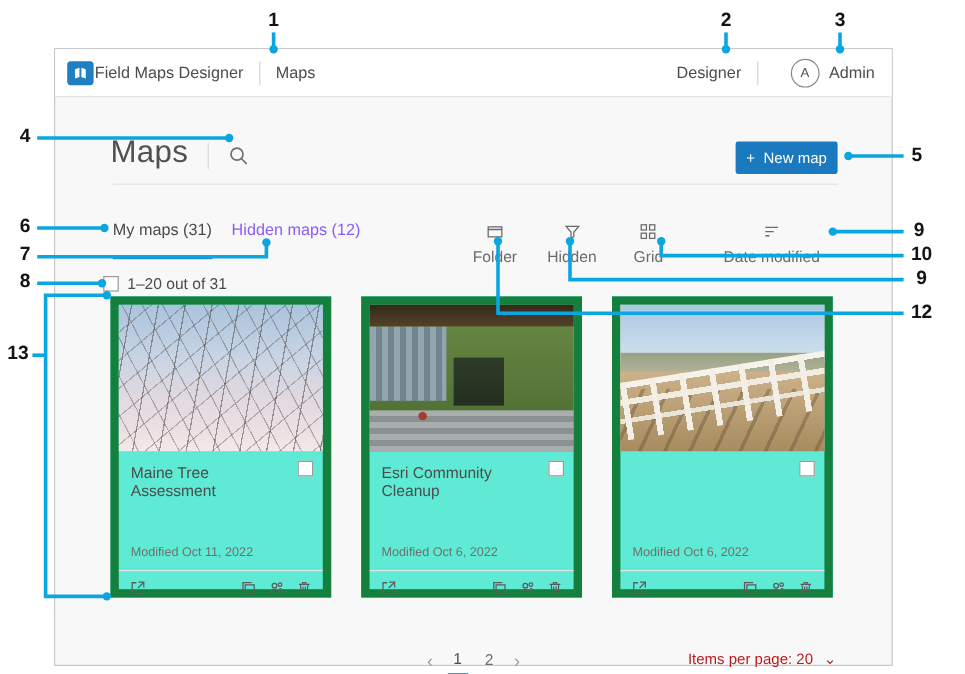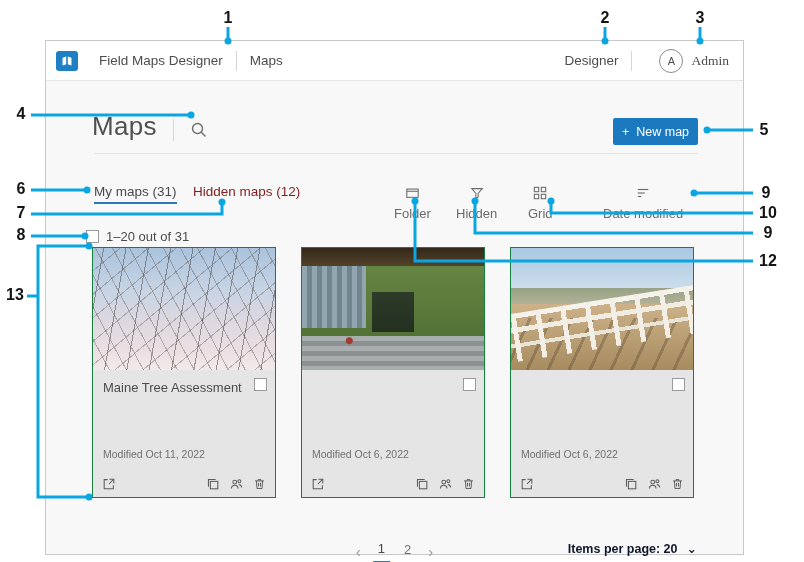--- a/index.html
+++ b/index.html
@@ -8,59 +8,59 @@
   .stage{position:relative;width:804px;height:562px;}
 
   
   .panel{position:absolute;left:45px;top:40px;width:699px;height:515px;
          background:#f8f8f8;border:1px solid #c9c9c9;box-sizing:border-box;}
   .app-header{position:absolute;left:0;top:0;right:0;height:40px;background:#fff;
               border-bottom:1px solid #e6e6e6;display:flex;align-items:center;
               padding:0 14px 0 10px;box-sizing:border-box;}
   .logo{width:22px;height:20px;border-radius:3px;background:#1e7fc2;flex:0 0 auto;
         display:flex;align-items:center;justify-content:center;}
-  .app-title{font-size:13.5px;color:#4d4d4d;margin-left:21px;white-space:nowrap;}
+  .app-title{font-size:13.5px;color:#4d4d4d;margin-left:1px;white-space:nowrap;}
   .vsep{width:1px;height:20px;background:#d5d5d5;margin:0 13px;flex:0 0 auto;}
   .breadcrumb{font-size:13.5px;color:#4d4d4d;}
   .spacer{flex:1;}
   .resources{font-size:13.5px;color:#4d4d4d;cursor:pointer;}
   .avatar{width:24px;height:24px;border-radius:50%;border:1px solid #8a8a8a;background:#fff;
           display:flex;align-items:center;justify-content:center;font-size:11px;color:#4d4d4d;
           box-sizing:border-box;margin-left:14px;cursor:pointer;}
-  .user-name{font-size:13.5px;color:#4d4d4d;margin-left:8px;cursor:pointer;font-family:Liberation Serif, serif;}
+  .user-name{font-size:13.5px;color:#4d4d4d;margin-left:8px;cursor:pointer;}
 
   
   .page-title{position:absolute;left:46px;top:70px;font-size:26px;font-weight:400;
               color:#505050;letter-spacing:.3px;}
   .title-sep{position:absolute;left:127px;top:78px;width:1px;height:22px;background:#d6d6d6;}
   .search-btn{position:absolute;left:144px;top:80px;width:18px;height:18px;color:#6e6e6e;cursor:pointer;}
   .new-map-btn{position:absolute;left:567px;top:77px;width:85px;height:27px;background:#1b79c0;
                border:none;border-radius:2px;color:#fff;font-size:12.5px;
                display:flex;align-items:center;justify-content:center;gap:7px;cursor:pointer;
                font-family:inherit;}
   .title-rule{position:absolute;left:48px;top:112px;width:604px;height:1px;background:#e2e2e2;}
 
   
-  .tab{position:absolute;top:143px;font-size:13.5px;cursor:pointer;padding-bottom:3px;}
+  .tab{position:absolute;top:143px;font-size:13.5px;cursor:pointer;padding-bottom:15px;}
   .tab-my{left:48px;color:#4a4a4a;border-bottom:2px solid #2b7ab8;}
-  .tab-hidden{left:147px;color:#7f1d1d;}
+  .tab-hidden{left:147px;color:#8b5cf6;}
   .viewctl{position:absolute;top:145px;display:flex;align-items:center;gap:6px;
            font-size:13px;color:#6a6a6a;cursor:pointer;flex-direction:column;}
   .viewctl svg{flex:0 0 auto;}
   .ctl-folder{left:348px;} .ctl-filter{left:410px;} .ctl-grid{left:482px;} .ctl-sort{left:557px;}
 
   
   .checkbox{width:13px;height:13px;border:1px solid #9a9a9a;background:#fff;display:inline-block;
             box-sizing:border-box;cursor:pointer;flex:0 0 auto;}
   .select-row{position:absolute;left:40px;top:188px;display:flex;align-items:center;gap:7px;}
   .select-label{font-size:13px;color:#4c4c4c;}
 
   
-  .card{position:absolute;top:206px;width:184px;height:251px;background:#e5e5e5;
-        border:1px solid #15803d;box-sizing:border-box;cursor:pointer;}
+  .card{position:absolute;top:206px;width:184px;height:251px;background:#5eead4;
+        border:7px solid #15803d;box-sizing:border-box;cursor:pointer;}
   .card1{left:46px;} .card2{left:255px;} .card3{left:464px;}
   .thumb{position:relative;width:100%;height:122px;overflow:hidden;}
   .thumb-trees{background:
       repeating-linear-gradient(100deg,rgba(71,62,55,0) 0 10px,rgba(71,62,55,.5) 10px 11px,rgba(71,62,55,0) 11px 22px),
       repeating-linear-gradient(62deg,rgba(90,78,70,0) 0 14px,rgba(90,78,70,.38) 14px 15px),
       repeating-linear-gradient(140deg,rgba(60,52,48,0) 0 17px,rgba(60,52,48,.3) 17px 18px),
       linear-gradient(180deg,#aac3dd 0%,#c7d4e4 35%,#ddd8e0 60%,#ecdfe3 85%,#f3e9ea 100%);}
   .thumb-campus{background:
       radial-gradient(circle at 26% 76%,#a33b2e 0 3px,rgba(0,0,0,0) 4px),
       linear-gradient(180deg,#33291a,#53422a),
@@ -92,21 +92,21 @@
   .icon-group{display:flex;align-items:center;gap:9px;}
   .icon-btn{display:flex;align-items:center;justify-content:center;cursor:pointer;color:#5c5c5c;}
 
   
   .pagination{position:absolute;left:50%;transform:translateX(-50%);top:498px;
               display:flex;align-items:center;gap:9px;font-size:13px;color:#6e6e6e;}
   .page-chevron{font-size:15px;color:#9a9a9a;cursor:pointer;padding:0 3px;}
   .page-num{cursor:pointer;padding:2px 5px 5px 5px;}
   .page-num.active{color:#4a4a4a;border-bottom:2px solid #2b7ab8;}
   .items-per-page{position:absolute;right:46px;top:500px;display:flex;align-items:center;gap:9px;
-                  font-size:12.5px;color:#0f172a;cursor:pointer;font-weight:bold;}
+                  font-size:12.5px;color:#b91c1c;cursor:pointer;}
 
   
   .callout-svg{position:absolute;left:0;top:0;width:804px;height:562px;pointer-events:none;}
   .callout-num{position:absolute;transform:translate(-50%,-50%);font-size:16px;font-weight:700;
                color:#141414;}
 </style>
 </head>
 <body>
 
 <div class="stage">
@@ -224,20 +224,21 @@
                 <line x1="9.2" y1="6.5" x2="9.2" y2="11"></line>
             </svg>
           </span>
         </span>
       </div>
     </article>
 
     <article class="card card2">
       <div class="thumb thumb-campus"></div>
       <div class="card-info">
+        <div class="card-title">Esri Community Cleanup</div>
         <span class="checkbox card-check"></span>
         <div class="card-modified">Modified Oct 6, 2022</div>
       </div>
       <div class="card-footer">
         <span class="icon-btn">
           <svg width="14" height="14" viewBox="0 0 16 16" fill="none" stroke="currentColor" stroke-width="1.2">
             <path d="M6.5 3H2.5v10.5H13V9.5"></path>
               <path d="M8.5 2.5h5v5"></path>
               <line x1="13.2" y1="2.8" x2="8" y2="8"></line>
           </svg>

